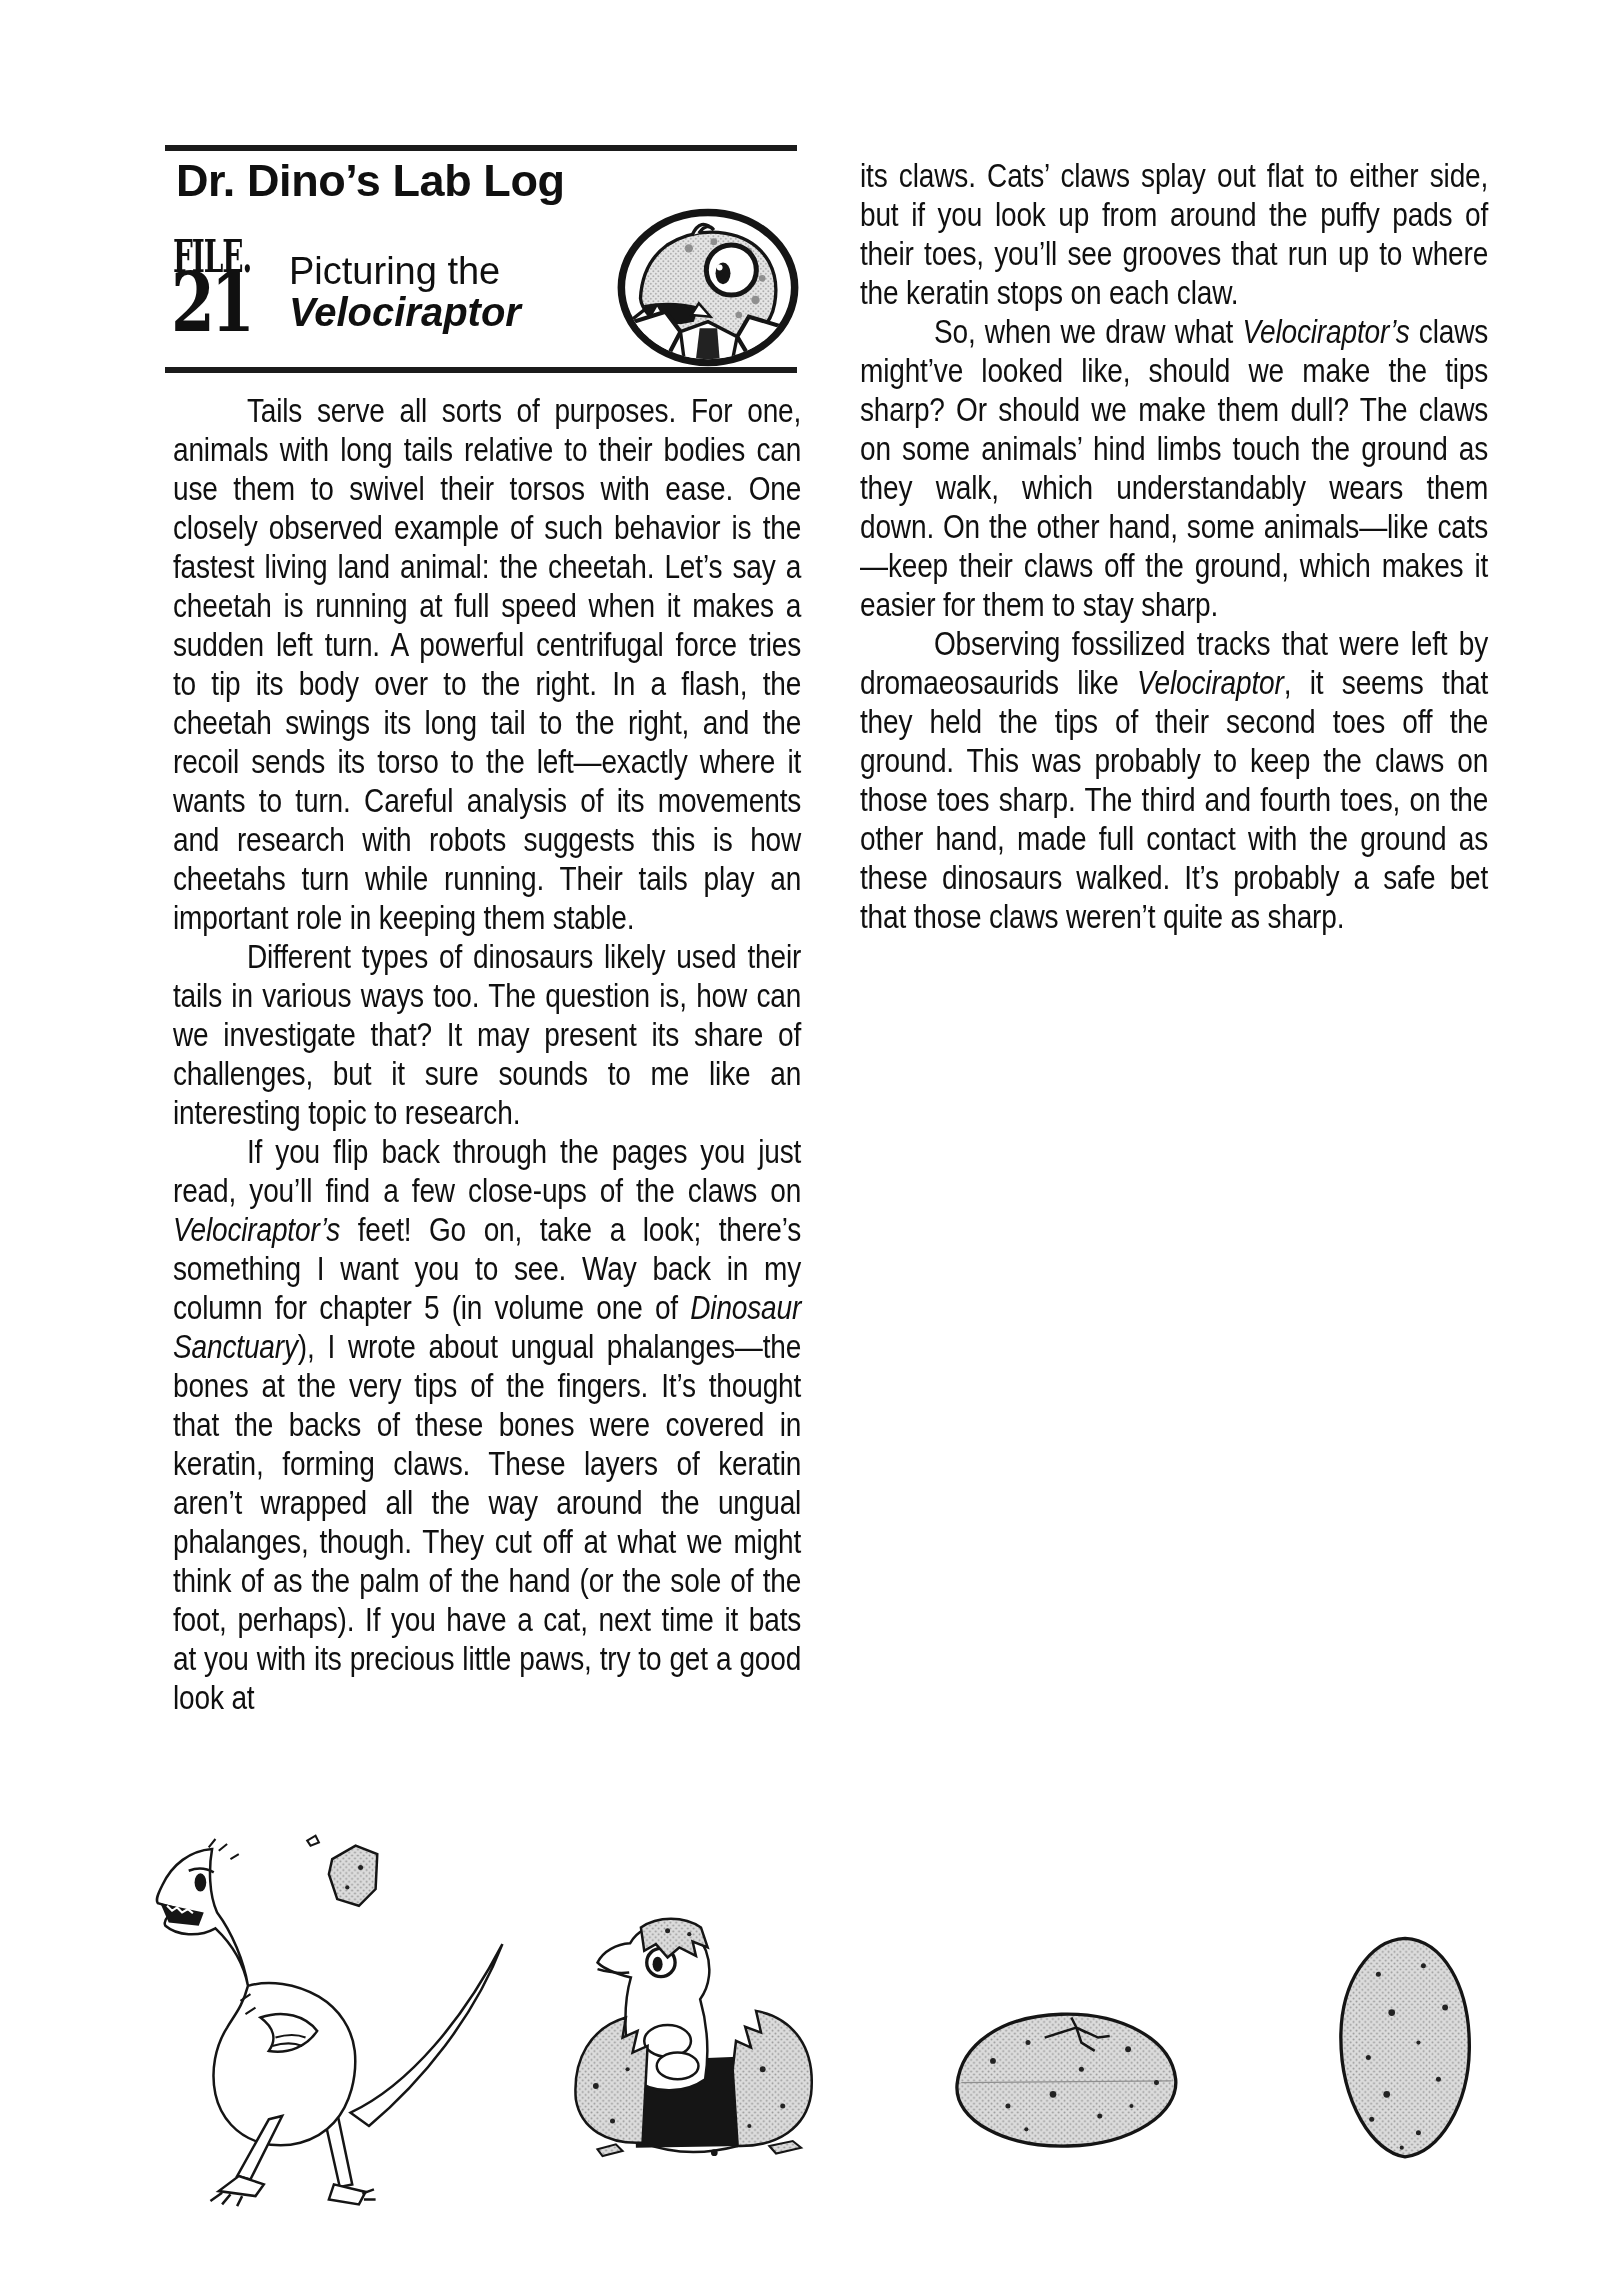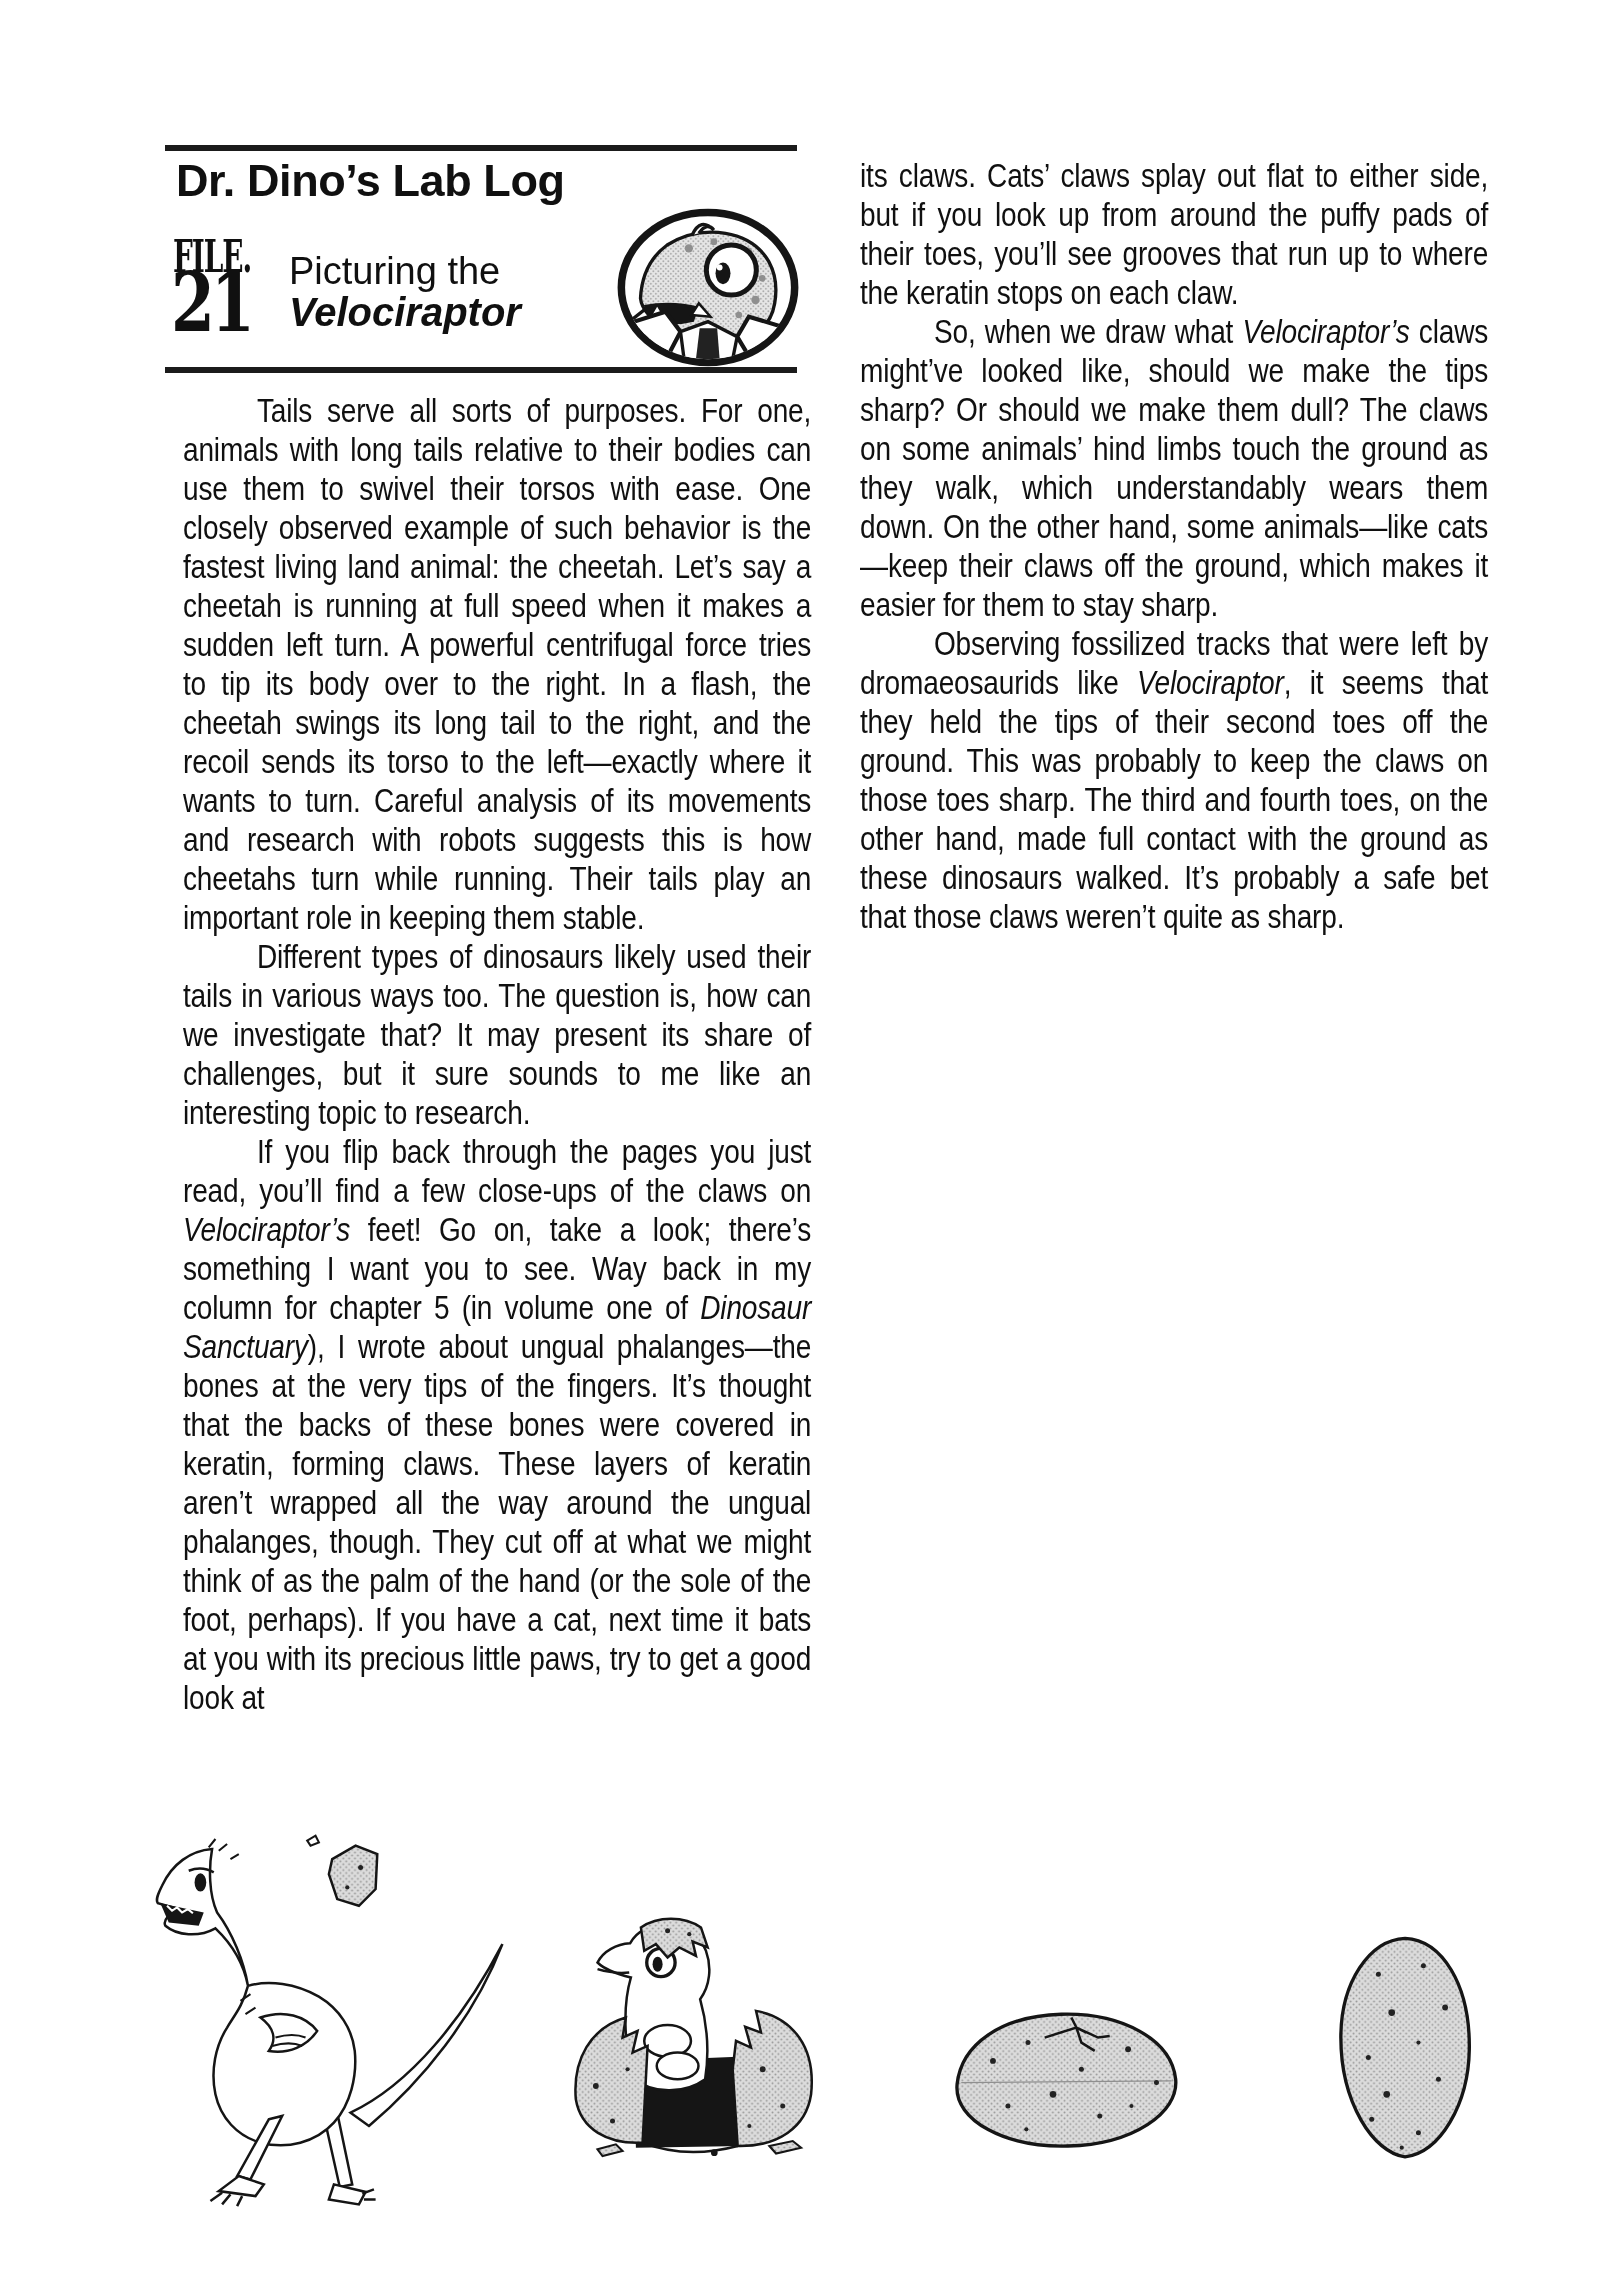--- a/index.html
+++ b/index.html
@@ -29,21 +29,21 @@
   .subtitle1{position:absolute;left:289px;top:250px;font-size:38px;font-weight:normal;white-space:nowrap;}
   .subtitle2{position:absolute;left:289px;top:290px;font-size:40px;font-weight:bold;font-style:italic;white-space:nowrap;}
   .mascot{position:absolute;left:612px;top:205px;}
   .col{position:absolute;}
   .col-inner{
     width:739px;transform:scaleX(.85);transform-origin:left top;
     text-align:justify;font-size:33px;line-height:39px;letter-spacing:-0.2px;
   }
   .col-inner p{margin:0;padding:0;}
   .col-inner p.indent{text-indent:87px;}
-  #col-left{left:183px;top:391px;}
+  #col-left{left:173px;top:391px;}
   #col-right{left:845px;top:156px;margin-left:15px;}
   .it{font-style:italic;}
   .bottom-art{position:absolute;left:0;top:1819px;}
 </style>
 </head>
 <body>
 
 <div class="page">
 
   <div class="rule" id="rule-top"></div>

